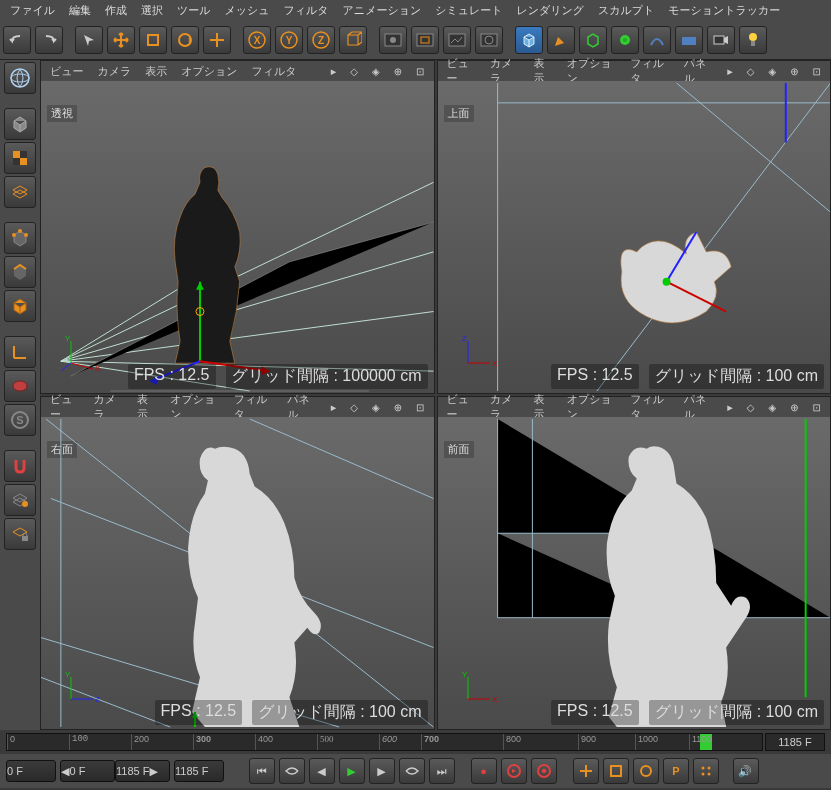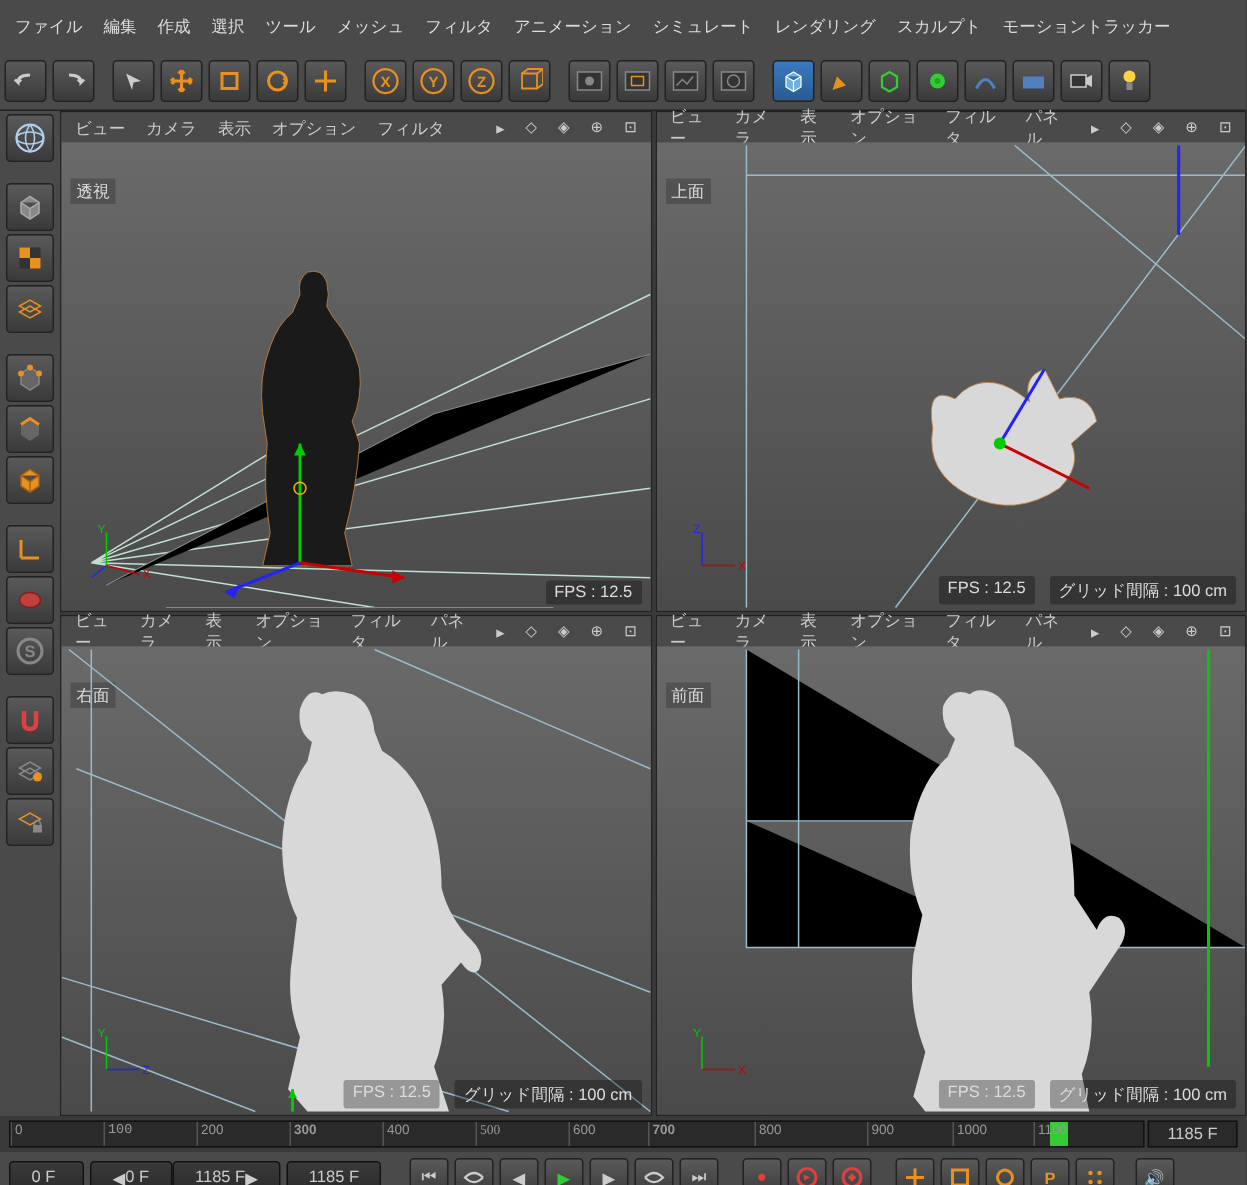--- a/index.html
+++ b/index.html
@@ -1,45 +1,45 @@
 <!DOCTYPE html>
 <html><head>
 <meta charset="utf-8">
 <style>
 * { margin: 0; padding: 0; box-sizing: border-box; font-family: sans-serif; }
 body { background: #3a3a3a; color: #ccc; width: 831px; height: 790px; font-size: 11px; overflow: hidden; }
-.menubar { height: 20px; background: #4a4a4a; display: flex; align-items: center; padding: 17px 4px; gap: 2px; }
+.menubar { height: 20px; background: #4a4a4a; display: flex; align-items: center; padding: 3px 4px; gap: 2px; }
 .menubar span { padding: 2px 6px; cursor: pointer; color: #ddd; }
 .toolbar { height: 40px; background: #4a4a4a; display: flex; align-items: center; padding: 2px; gap: 2px; border-bottom: 1px solid #222; }
 .tb-btn { width: 28px; height: 28px; background: linear-gradient(#5a5a5a,#3a3a3a); border: 1px solid #222; border-radius: 3px; display: flex; align-items: center; justify-content: center; cursor: pointer; margin: 0 1px; }
 .tb-btn.orange { color: #e89020; }
 .tb-btn.blue-bg { background: linear-gradient(#3a7ac0,#2a5a90); }
 .tb-sep { width: 6px; }
 .main { display: flex; height: 670px; }
 .sidebar { width: 40px; background: #4a4a4a; display: flex; flex-direction: column; align-items: center; padding: 2px 0; gap: 2px; }
 .sb-btn { width: 32px; height: 32px; background: linear-gradient(#5a5a5a,#3a3a3a); border: 1px solid #222; border-radius: 3px; display: flex; align-items: center; justify-content: center; cursor: pointer; }
 .sb-sep { height: 10px; }
 .views { flex: 1; display: grid; grid-template-columns: 1fr 1fr; grid-template-rows: 1fr 1fr; gap: 2px; }
 .view { background: #5a5a5a; display: flex; flex-direction: column; border: 1px solid #222; }
 .view-menu { height: 20px; background: #4a4a4a; display: flex; align-items: center; padding: 0 4px; gap: 4px; font-size: 11px; }
 .view-menu span { padding: 2px 5px; cursor: pointer; }
 .view-menu .arrow { margin-left: auto; }
 .view-label { position: absolute; top: 24px; left: 6px; font-size: 11px; color: #ddd; background: rgba(0,0,0,0.2); padding: 1px 4px; }
 .viewport { flex: 1; position: relative; overflow: hidden; background: linear-gradient(#6a6a6a,#4a4a4a); text-align: center; }
 .vp-body { width: 100%; height: 100%; position: relative; }
-.status-line { position: absolute; bottom: 4px; right: 6px; display: flex; gap: 10px; font-size: 11px; color: #ddd; }
+.status-line { position: absolute; bottom: 4px; right: 6px; display: flex; gap: 10px; font-size: 16px; color: #ddd; }
 .status-line span { background: rgba(0,0,0,0.3); padding: 2px 6px; border-radius: 2px; }
 .axis-gizmo { position: absolute; bottom: 20px; left: 20px; width: 40px; height: 40px; }
 .timeline { height: 24px; background: #3a3a3a; display: flex; align-items: center; padding: 0 6px; gap: 2px; position: relative; }
 .ruler { flex: 1; height: 18px; background: #2a2a2a; border: 1px solid #111; position: relative; display: flex; align-items: center; font-size: 9px; color: #999; overflow: hidden; }
 .ruler .tick { position: absolute; top: 0; height: 100%; border-left: 1px solid #555; padding-left: 2px; }
 .playhead { position: absolute; top: 0; height: 100%; width: 12px; background: #3c3; right: 50px; }
 .frame-label { width: 60px; text-align: center; font-size: 11px; background: #2a2a2a; border: 1px solid #111; padding: 2px; }
 .transport { height: 34px; background: #4a4a4a; display: flex; align-items: center; padding: 2px 6px; gap: 4px; }
-.tr-field { height: 22px; background: linear-gradient(#3a3a3a,#2a2a2a); border: 1px solid #111; border-radius: 3px; display: flex; align-items: center; padding: 0 14px; font-size: 11px; min-width: 50px; }
+.tr-field { height: 22px; background: linear-gradient(#3a3a3a,#2a2a2a); border: 1px solid #111; border-radius: 3px; display: flex; align-items: center; padding: 0 0; font-size: 11px; min-width: 50px; }
 .tr-range { display: flex; gap: 0; }
 .tr-range .tr-field { min-width: 55px; }
 .tr-btn { width: 26px; height: 26px; background: linear-gradient(#5a5a5a,#3a3a3a); border: 1px solid #222; border-radius: 3px; display: flex; align-items: center; justify-content: center; cursor: pointer; }
 .tr-btn.play { color: #3c3; }
 .tr-btn.red { color: #e04040; }
 .tr-btn.orange { color: #e89020; }
 svg { display: block; }
 </style>
 </head>
 <body>
@@ -314,20 +314,21 @@
           <svg width="40" height="40">
               <line x1="10" y1="30" x2="10" y2="8" stroke="#0c0"></line>
               <text x="4" y="8" fill="#0c0" font-size="8">Y</text>
               <line x1="10" y1="30" x2="32" y2="36" stroke="#c00"></line>
               <text x="34" y="38" fill="#c00" font-size="8">X</text>
               <line x1="10" y1="30" x2="0" y2="38" stroke="#22f"></line>
             </svg>
         </div>
         <div class="status-line">
           <span>FPS : 12.5</span>
+            <span>グリッド間隔 : 100000 cm</span>
         </div>
       </div>
     </div>
 
     <div class="view">
       <div class="view-menu" id="vm1">
           <span>ビュー</span>
           <span>カメラ</span>
           <span>表示</span>
           <span>オプション</span>
@@ -444,22 +445,22 @@
 
 <div class="timeline">
   <div class="ruler" id="ruler">
     <div class="playhead"></div>
   <div class="tick" style="left: 0px;">0</div>
       <div class="tick" style="left: 62px; font-family: Liberation Mono, monospace;">100</div>
       <div class="tick" style="left: 124px;">200</div>
       <div class="tick" style="left: 186px; font-weight: bold;">300</div>
       <div class="tick" style="left: 248px;">400</div>
       <div class="tick" style="left: 310px; font-family: Liberation Serif, serif;">500</div>
-      <div class="tick" style="left: 372px;">600</div>
-      <div class="tick" style="left: 425px; font-weight: bold;">700</div>
+      <div class="tick" style="left: 372px; font-style: italic;">600</div>
+      <div class="tick" style="left: 414px; font-weight: bold;">700</div>
       <div class="tick" style="left: 496px;">800</div>
       <div class="tick" style="left: 571px;">900</div>
       <div class="tick" style="left: 628px;">1000</div>
       <div class="tick" style="left: 682px;">1100</div>
     </div>
   <div class="frame-label">1185 F</div>
 </div>
 
 <div class="transport">
   <div class="tr-field">0 F</div>

